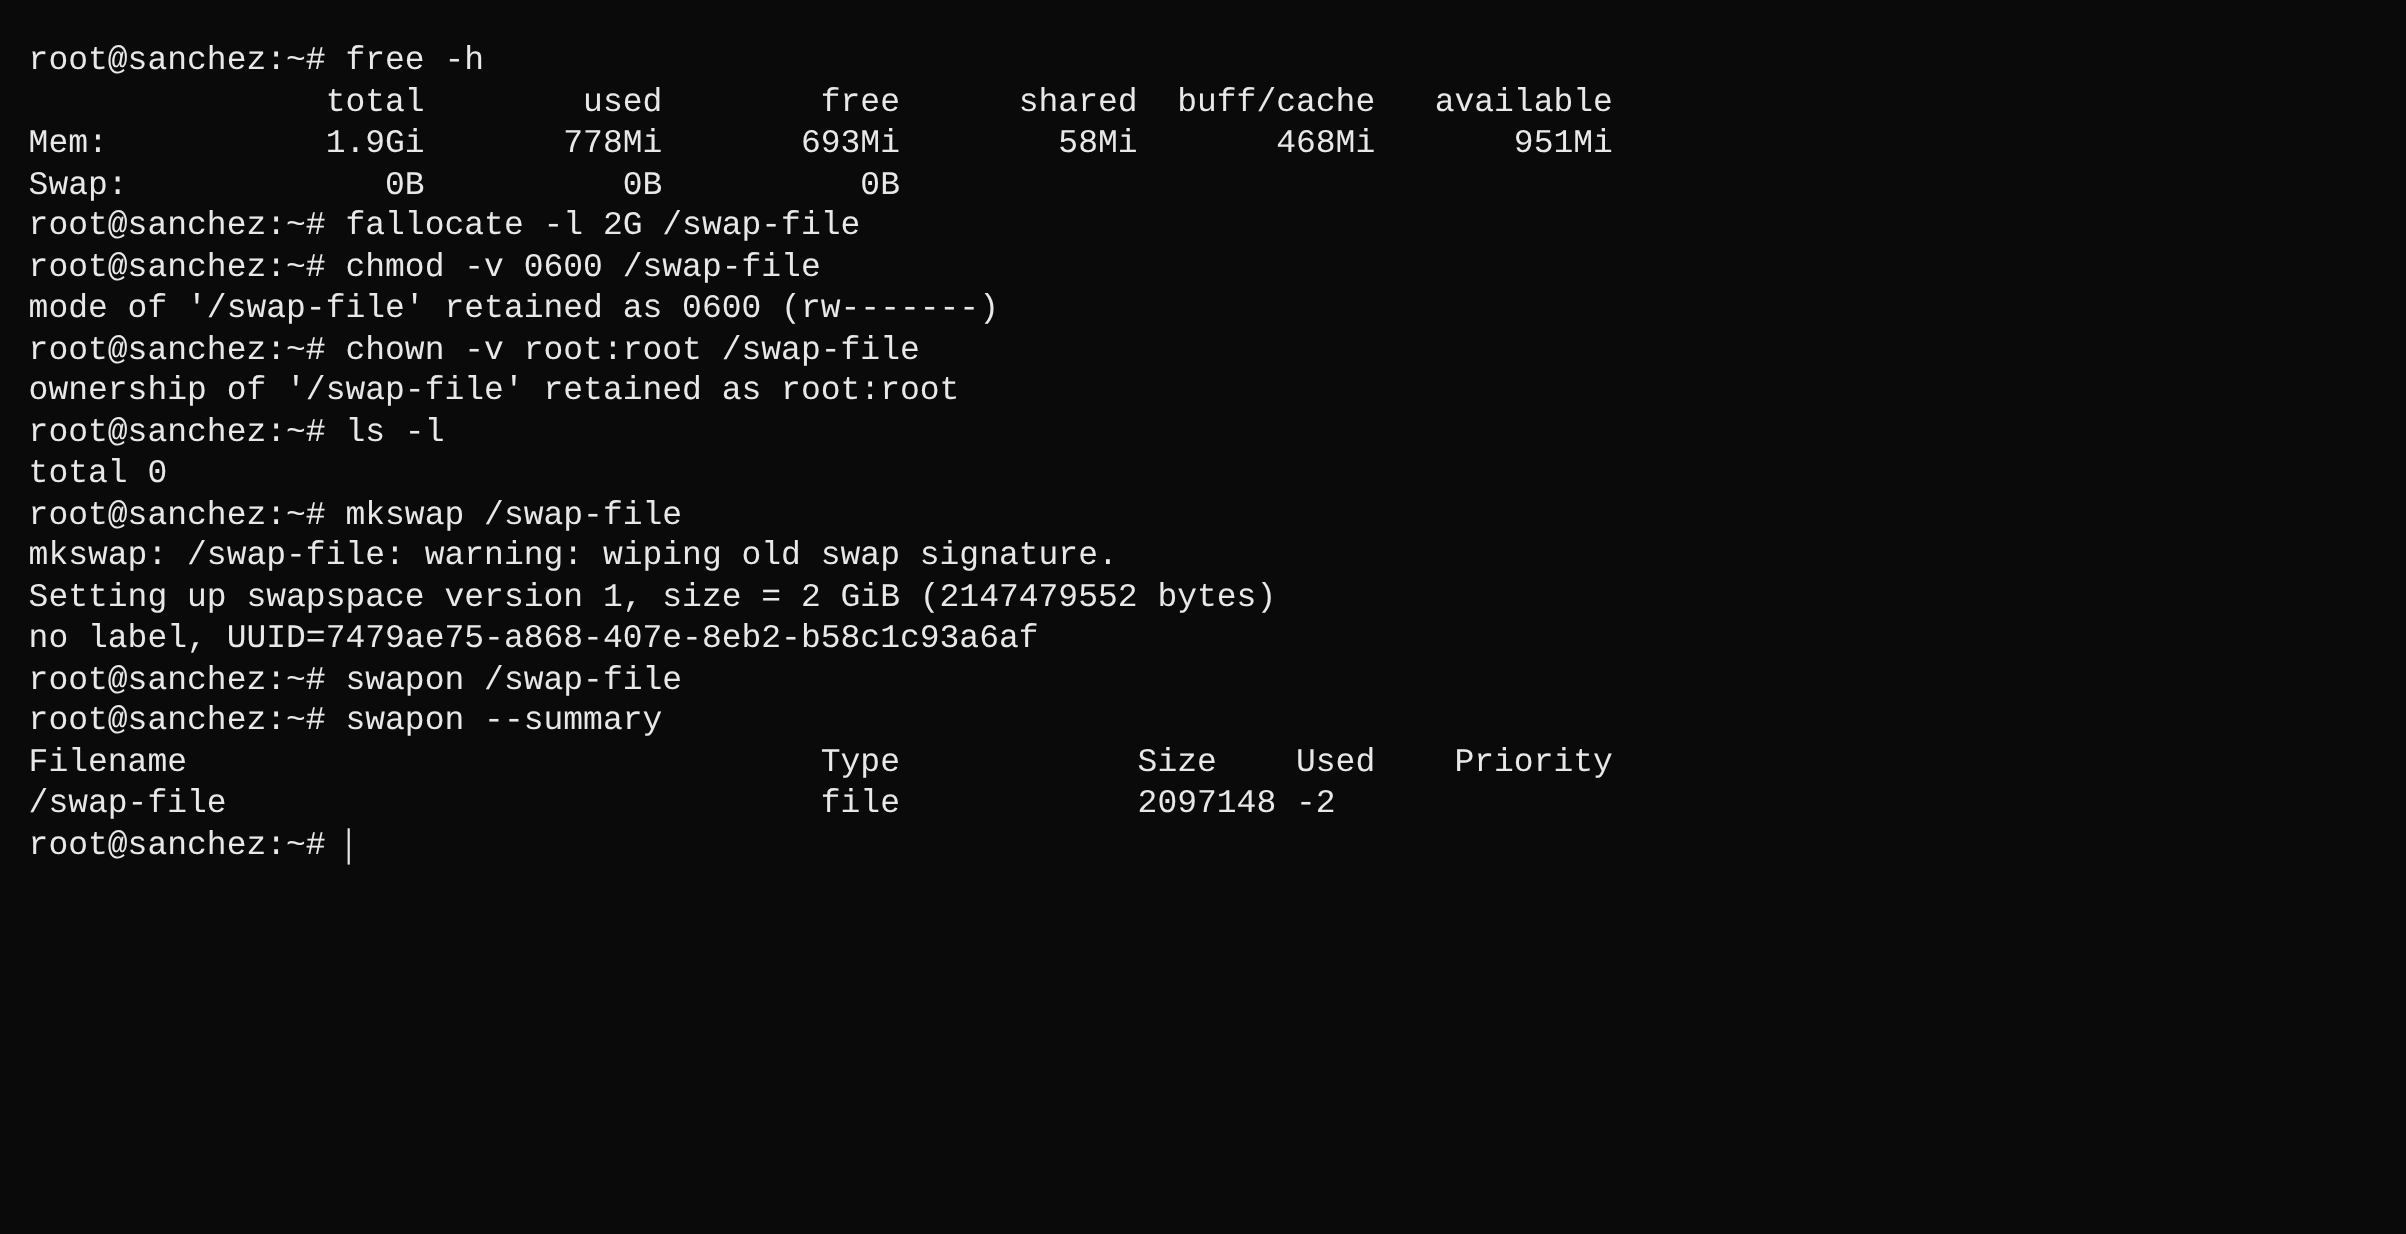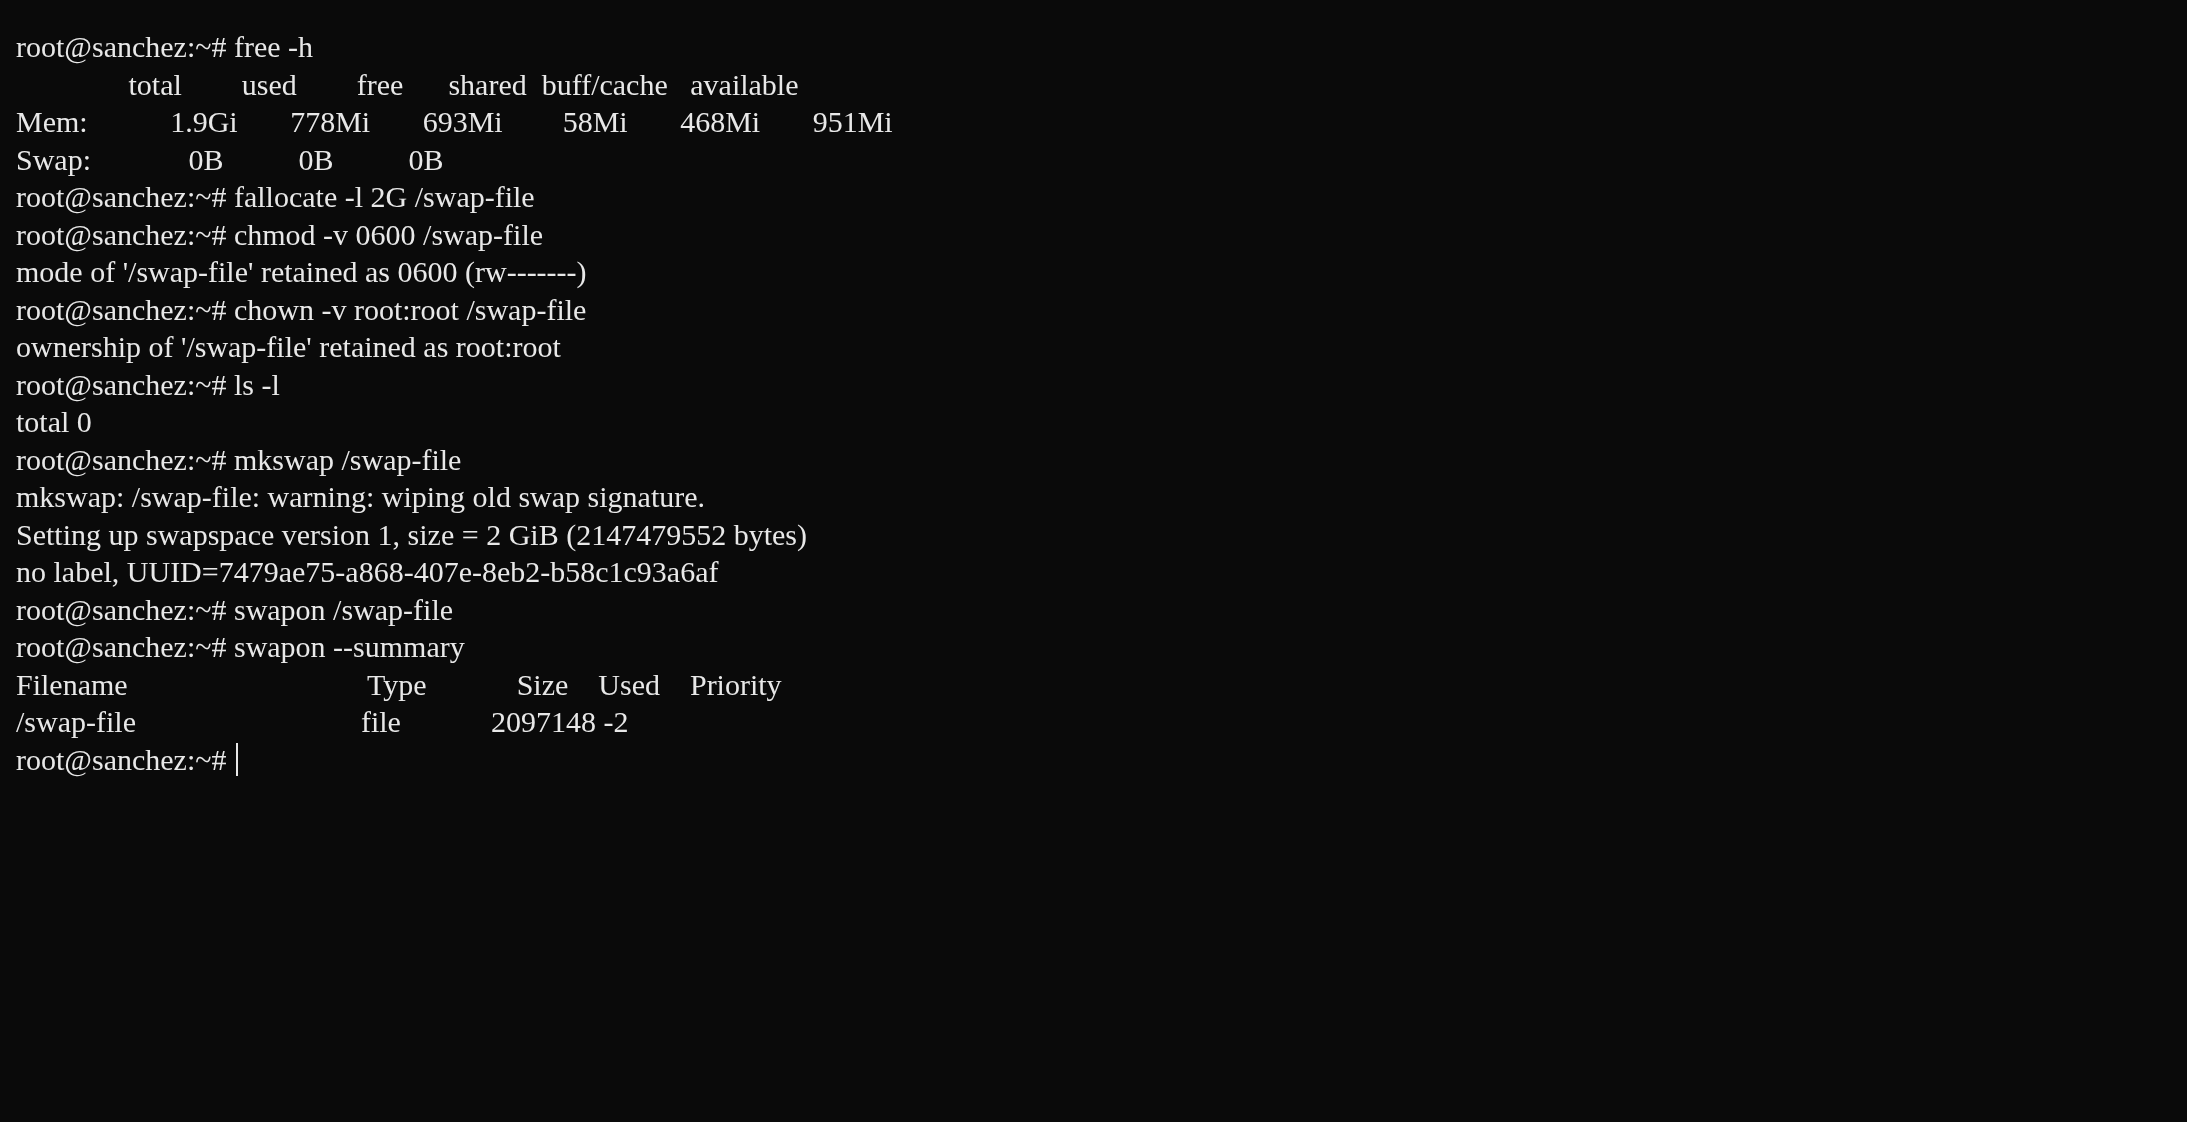--- a/index.html
+++ b/index.html
@@ -9,24 +9,24 @@
     color: #e8e8e8;
     font-family: "DejaVu Sans Mono", "Liberation Mono", "Menlo", "Consolas", monospace;
     font-size: 30px;
     line-height: 1.25;
     letter-spacing: 0;
     width: 2187px;
     height: 1122px;
     overflow: hidden;
   }
   pre.term {
-    margin: 4px;
+    margin: 14px;
     padding: 24px 12px;
     white-space: pre;
-    font-family: Liberation Serif, serif;
+    font-family: Liberation Mono, monospace;
     font-size: inherit;
     line-height: inherit;
   }
   .cursor {
     display: inline-block;
     width: 2px;
     height: 1.1em;
     background: #e8e8e8;
     vertical-align: text-bottom;
     margin-left: 2px;

